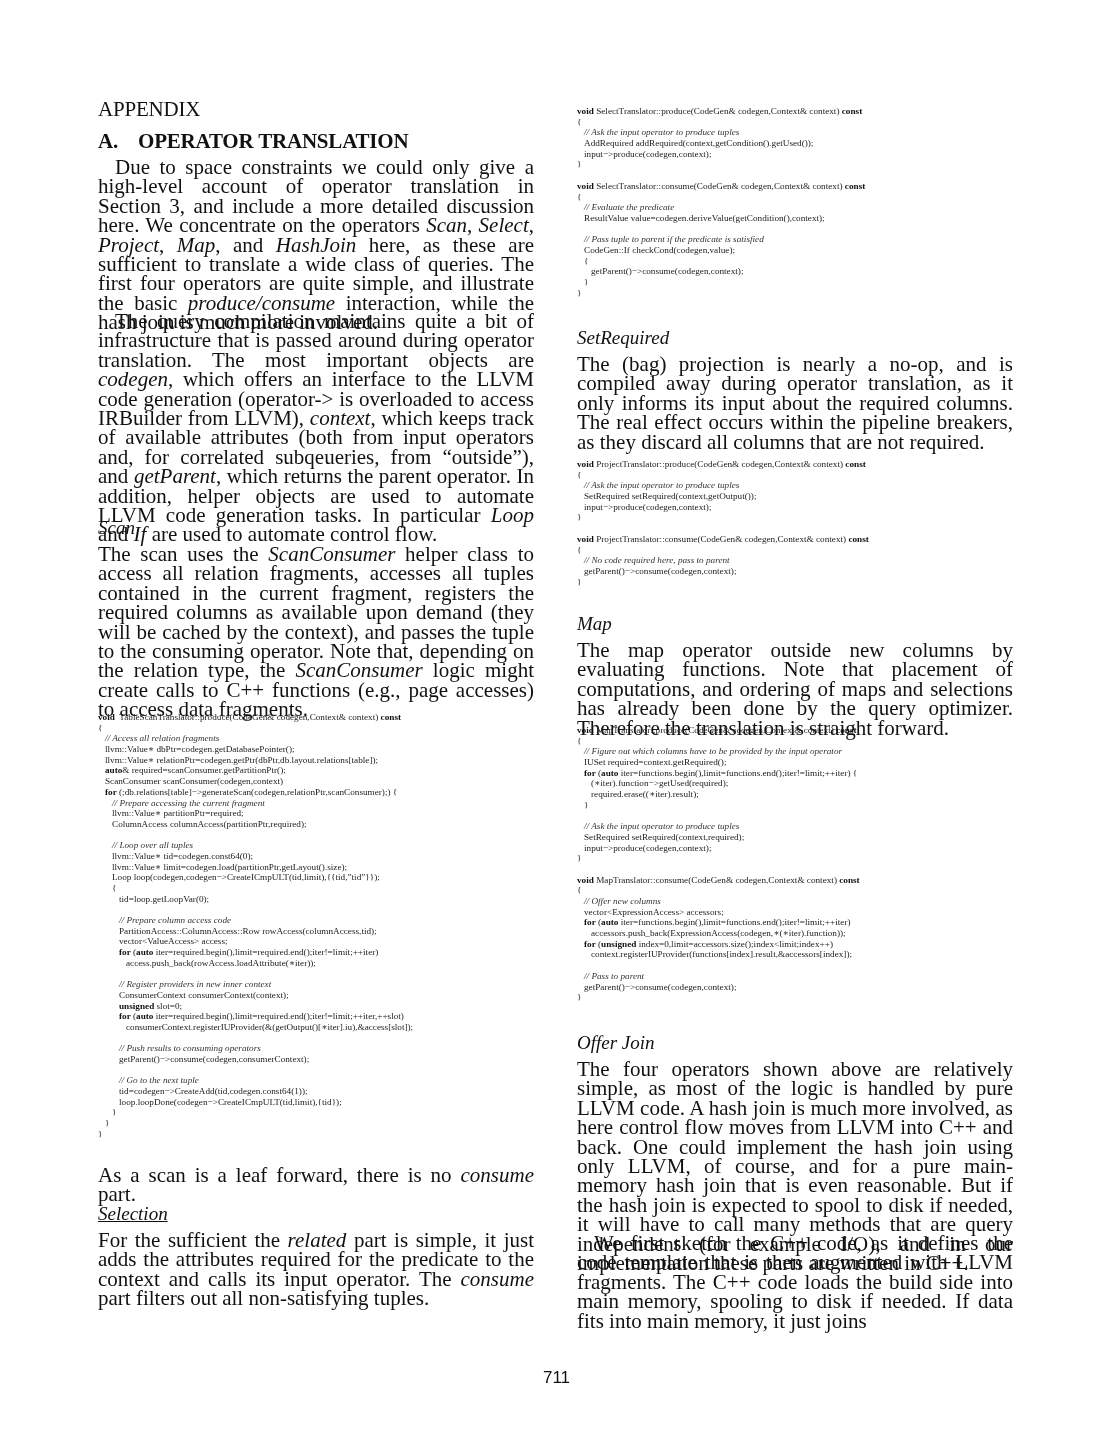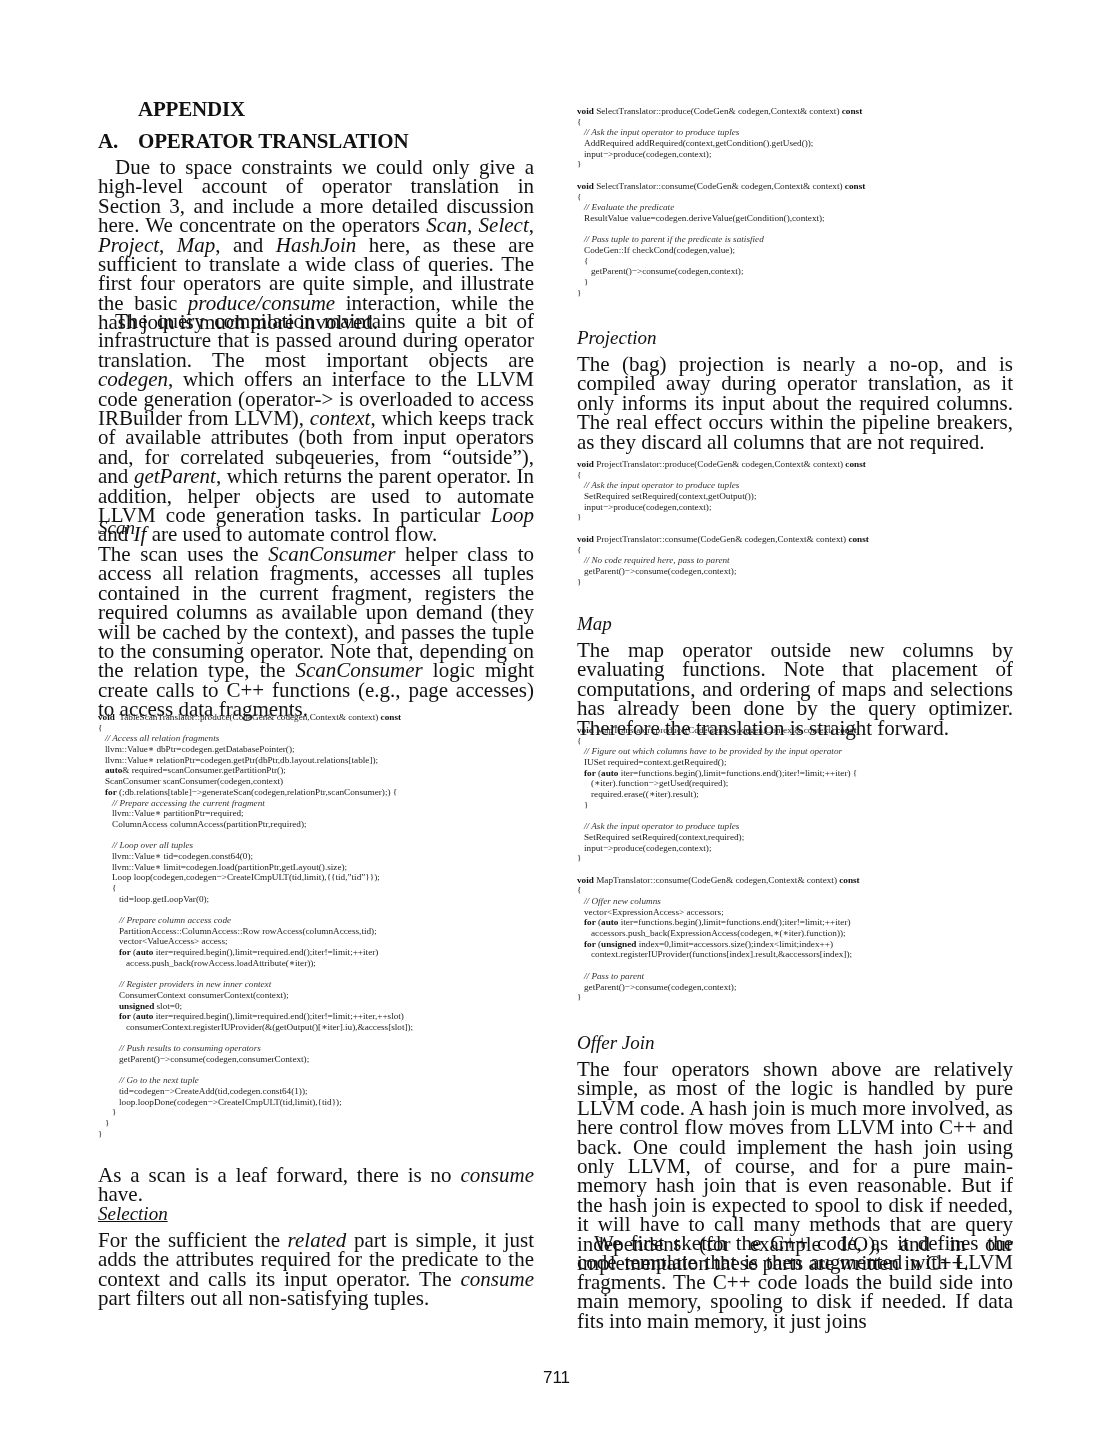--- a/index.html
+++ b/index.html
@@ -1,17 +1,17 @@
 <!DOCTYPE html>
 <html><head>
 <meta charset="utf-8">
 <style>
   html, body { margin:0; padding:0; background:#ffffff; }
   body { width:1113px; height:1440px; position:relative; overflow:hidden; color:#111; font-family:"Liberation Serif", "DejaVu Serif", serif; }
-  .h-appendix { position:absolute; font-weight:bold; font-size:21px; letter-spacing:-0.2px;margin-left:40px; }
+  .h-appendix { position:absolute; font-weight:normal; font-size:21px; letter-spacing:-0.2px; }
   .h-section { position:absolute; font-weight:bold; font-size:21px; letter-spacing:-0.2px; }
   .h-section .num { display:inline-block; width:40px; }
   .h-sub { position:absolute; font-style:italic; font-size:19px; }
   .para { position:absolute; width:436px; font-size:21px; line-height:19.4px; text-align:justify; hyphens:manual; }
   .para.indent { text-indent:17px; }
   .para i { font-style:italic; }
   .code { position:absolute; font-family:"Liberation Serif", "DejaVu Serif", serif; font-size:9.2px; line-height:10.7px; white-space:pre; color:#222; }
   .code .ln { display:block; height:10.7px; }
   .code .kw { font-weight:bold; color:#111; }
   .code .cm { font-style:italic; color:#333;text-align:right; }
@@ -24,27 +24,27 @@
 <div class="h-section" style="left:98px; top:129px;"><span class="num">A.</span><span>OPERATOR TRANSLATION</span></div>
 
 <div class="para indent" style="left:98px; top:158px;"><span>Due to space constraints we could only give a high-level account of operator translation in Section 3, and include a more detailed discussion here.  We concentrate on the operators </span><i>Scan</i><span>, </span><i>Select</i><span>, </span><i>Project</i><span>, </span><i>Map</i><span>, and </span><i>HashJoin</i><span> here, as these are sufficient to translate a wide class of queries. The first four operators are quite simple, and illustrate the basic </span><i>produce/consume</i><span> interaction, while the hash join is much more involved.</span></div>
 <div class="para indent" style="left:98px; top:312px;"><span>The query compilation maintains quite a bit of infrastruc­ture that is passed around during operator translation. The most important objects are </span><i>codegen</i><span>, which offers an interface to the LLVM code generation (operator-&gt; is overloaded to access IRBuilder from LLVM), </span><i>context</i><span>, which keeps track of available attributes (both from input operators and, for cor­related subqeueries, from “outside”), and </span><i>getParent</i><span>, which returns the parent operator. In addition, helper objects are used to automate LLVM code generation tasks. In particular </span><i>Loop</i><span> and </span><i>If</i><span> are used to automate control flow.</span></div>
 
 <div class="h-sub" style="left:98px; top:517px;">Scan</div>
 <div class="para" style="left:98px; top:545px;"><span>The scan uses the </span><i>ScanConsumer</i><span> helper class to access all relation fragments, accesses all tuples contained in the current fragment, registers the required columns as available upon demand (they will be cached by the context), and passes the tuple to the consuming operator. Note that, depending on the relation type, the </span><i>ScanConsumer</i><span> logic might create calls to C++ functions (e.g., page accesses) to access data fragments.</span></div>
 
 <div class="code" style="left:98px; top:712px;"><span class="ln" style="padding-left: 0px;"><span class="kw">void</span><span>  TableScanTranslator::produce(CodeGen&amp; codegen,Context&amp; context) </span><span class="kw">const</span></span><span class="ln" style="padding-left: 0px;"><span>{</span></span><span class="ln" style="padding-left: 7px;"><span class="cm">// Access all relation fragments</span></span><span class="ln" style="padding-left: 7px;"><span>llvm::Value∗ dbPtr=codegen.getDatabasePointer();</span></span><span class="ln" style="padding-left: 7px;"><span>llvm::Value∗ relationPtr=codegen.getPtr(dbPtr,db.layout.relations[table]);</span></span><span class="ln" style="padding-left: 7px;"><span class="kw">auto</span><span>&amp; required=scanConsumer.getPartitionPtr();</span></span><span class="ln" style="padding-left: 7px;"><span>ScanConsumer scanConsumer(codegen,context)</span></span><span class="ln" style="padding-left: 7px;"><span class="kw">for</span><span> (;db.relations[table]−&gt;generateScan(codegen,relationPtr,scanConsumer);) {</span></span><span class="ln" style="padding-left: 14px;"><span class="cm">// Prepare accessing the current fragment</span></span><span class="ln" style="padding-left: 14px;"><span>llvm::Value∗ partitionPtr=required;</span></span><span class="ln" style="padding-left: 14px;"><span>ColumnAccess columnAccess(partitionPtr,required);</span></span><span class="ln" style="padding-left: 0px;">&nbsp;</span><span class="ln" style="padding-left: 14px;"><span class="cm">// Loop over all tuples</span></span><span class="ln" style="padding-left: 14px;"><span>llvm::Value∗ tid=codegen.const64(0);</span></span><span class="ln" style="padding-left: 14px;"><span>llvm::Value∗ limit=codegen.load(partitionPtr,getLayout().size);</span></span><span class="ln" style="padding-left: 14px;"><span>Loop loop(codegen,codegen−&gt;CreateICmpULT(tid,limit),{{tid,”tid”}});</span></span><span class="ln" style="padding-left: 14px;"><span>{</span></span><span class="ln" style="padding-left: 21px;"><span>tid=loop.getLoopVar(0);</span></span><span class="ln" style="padding-left: 0px;">&nbsp;</span><span class="ln" style="padding-left: 21px;"><span class="cm">// Prepare column access code</span></span><span class="ln" style="padding-left: 21px;"><span>PartitionAccess::ColumnAccess::Row rowAccess(columnAccess,tid);</span></span><span class="ln" style="padding-left: 21px;"><span>vector&lt;ValueAccess&gt; access;</span></span><span class="ln" style="padding-left: 21px;"><span class="kw">for</span><span> (</span><span class="kw">auto</span><span> iter=required.begin(),limit=required.end();iter!=limit;++iter)</span></span><span class="ln" style="padding-left: 28px;"><span>access.push_back(rowAccess.loadAttribute(∗iter));</span></span><span class="ln" style="padding-left: 0px;">&nbsp;</span><span class="ln" style="padding-left: 21px;"><span class="cm">// Register providers in new inner context</span></span><span class="ln" style="padding-left: 21px;"><span>ConsumerContext consumerContext(context);</span></span><span class="ln" style="padding-left: 21px;"><span class="kw">unsigned</span><span> slot=0;</span></span><span class="ln" style="padding-left: 21px;"><span class="kw">for</span><span> (</span><span class="kw">auto</span><span> iter=required.begin(),limit=required.end();iter!=limit;++iter,++slot)</span></span><span class="ln" style="padding-left: 28px;"><span>consumerContext.registerIUProvider(&amp;(getOutput()[∗iter].iu),&amp;access[slot]);</span></span><span class="ln" style="padding-left: 0px;">&nbsp;</span><span class="ln" style="padding-left: 21px;"><span class="cm">// Push results to consuming operators</span></span><span class="ln" style="padding-left: 21px;"><span>getParent()−&gt;consume(codegen,consumerContext);</span></span><span class="ln" style="padding-left: 0px;">&nbsp;</span><span class="ln" style="padding-left: 21px;"><span class="cm">// Go to the next tuple</span></span><span class="ln" style="padding-left: 21px;"><span>tid=codegen−&gt;CreateAdd(tid,codegen.const64(1));</span></span><span class="ln" style="padding-left: 21px;"><span>loop.loopDone(codegen−&gt;CreateICmpULT(tid,limit),{tid});</span></span><span class="ln" style="padding-left: 14px;"><span>}</span></span><span class="ln" style="padding-left: 7px;"><span>}</span></span><span class="ln" style="padding-left: 0px;"><span>}</span></span></div>
 
-<div class="para" style="left:98px; top:1166px;"><span>As a scan is a leaf forward, there is no </span><i>consume</i><span> have.</span></div>
+<div class="para" style="left:98px; top:1166px;"><span>As a scan is a leaf forward, there is no </span><i>consume</i><span> part.</span></div>
 <div class="h-sub" style="left:98px; top:1203px;text-decoration:underline;">Selection</div>
 <div class="para" style="left:98px; top:1231px;"><span>For the sufficient the </span><i>related</i><span> part is simple, it just adds the attributes required for the predicate to the context and calls its input operator.  The </span><i>consume</i><span> part filters out all non-satisfying tuples.</span></div>
 
 <div class="code" style="left:577px; top:106px;"><span class="ln" style="padding-left: 0px;"><span class="kw">void</span><span> SelectTranslator::produce(CodeGen&amp; codegen,Context&amp; context) </span><span class="kw">const</span></span><span class="ln" style="padding-left: 0px;"><span>{</span></span><span class="ln" style="padding-left: 7px;"><span class="cm">// Ask the input operator to produce tuples</span></span><span class="ln" style="padding-left: 7px;"><span>AddRequired addRequired(context,getCondition().getUsed());</span></span><span class="ln" style="padding-left: 7px;"><span>input−&gt;produce(codegen,context);</span></span><span class="ln" style="padding-left: 0px;"><span>}</span></span><span class="ln" style="padding-left: 0px;">&nbsp;</span><span class="ln" style="padding-left: 0px;"><span class="kw">void</span><span> SelectTranslator::consume(CodeGen&amp; codegen,Context&amp; context) </span><span class="kw">const</span></span><span class="ln" style="padding-left: 0px;"><span>{</span></span><span class="ln" style="padding-left: 7px;"><span class="cm">// Evaluate the predicate</span></span><span class="ln" style="padding-left: 7px;"><span>ResultValue value=codegen.deriveValue(getCondition(),context);</span></span><span class="ln" style="padding-left: 0px;">&nbsp;</span><span class="ln" style="padding-left: 7px;"><span class="cm">// Pass tuple to parent if the predicate is satisfied</span></span><span class="ln" style="padding-left: 7px;"><span>CodeGen::If checkCond(codegen,value);</span></span><span class="ln" style="padding-left: 7px;"><span>{</span></span><span class="ln" style="padding-left: 14px;"><span>getParent()−&gt;consume(codegen,context);</span></span><span class="ln" style="padding-left: 7px;"><span>}</span></span><span class="ln" style="padding-left: 0px;"><span>}</span></span></div>
 
-<div class="h-sub" style="left:577px; top:327px;">Projection</div>
+<div class="h-sub" style="left:577px; top:327px;">SetRequired</div>
 <div class="para" style="left:577px; top:355px;"><span>The (bag) projection is nearly a no-op, and is compiled away during operator translation, as it only informs its input about the required columns.  The real effect occurs within the pipeline breakers, as they discard all columns that are not required.</span></div>
 
 <div class="code" style="left:577px; top:459px;"><span class="ln" style="padding-left: 0px;"><span class="kw">void</span><span> ProjectTranslator::produce(CodeGen&amp; codegen,Context&amp; context) </span><span class="kw">const</span></span><span class="ln" style="padding-left: 0px;"><span>{</span></span><span class="ln" style="padding-left: 7px;"><span class="cm">// Ask the input operator to produce tuples</span></span><span class="ln" style="padding-left: 7px;"><span>SetRequired setRequired(context,getOutput());</span></span><span class="ln" style="padding-left: 7px;"><span>input−&gt;produce(codegen,context);</span></span><span class="ln" style="padding-left: 0px;"><span>}</span></span><span class="ln" style="padding-left: 0px;">&nbsp;</span><span class="ln" style="padding-left: 0px;"><span class="kw">void</span><span> ProjectTranslator::consume(CodeGen&amp; codegen,Context&amp; context) </span><span class="kw">const</span></span><span class="ln" style="padding-left: 0px;"><span>{</span></span><span class="ln" style="padding-left: 7px;"><span class="cm">// No code required here, pass to parent</span></span><span class="ln" style="padding-left: 7px;"><span>getParent()−&gt;consume(codegen,context);</span></span><span class="ln" style="padding-left: 0px;"><span>}</span></span></div>
 
 <div class="h-sub" style="left:577px; top:613px;">Map</div>
 <div class="para" style="left:577px; top:641px;"><span>The map operator outside new columns by evaluating func­tions.  Note that placement of computations, and ordering of maps and selections has already been done by the query optimizer.  Therefore the translation is straight forward.</span></div>
 
 <div class="code" style="left:577px; top:725px;"><span class="ln" style="padding-left: 0px;"><span class="kw">void</span><span> MapTranslator::produce(CodeGen&amp; codegen,Context&amp; context) </span><span class="kw">const</span></span><span class="ln" style="padding-left: 0px;"><span>{</span></span><span class="ln" style="padding-left: 7px;"><span class="cm">// Figure out which columns have to be provided by the input operator</span></span><span class="ln" style="padding-left: 7px;"><span>IUSet required=context.getRequired();</span></span><span class="ln" style="padding-left: 7px;"><span class="kw">for</span><span> (</span><span class="kw">auto</span><span> iter=functions.begin(),limit=functions.end();iter!=limit;++iter) {</span></span><span class="ln" style="padding-left: 14px;"><span>(∗iter).function−&gt;getUsed(required);</span></span><span class="ln" style="padding-left: 14px;"><span>required.erase((∗iter).result);</span></span><span class="ln" style="padding-left: 7px;"><span>}</span></span><span class="ln" style="padding-left: 0px;">&nbsp;</span><span class="ln" style="padding-left: 7px;"><span class="cm">// Ask the input operator to produce tuples</span></span><span class="ln" style="padding-left: 7px;"><span>SetRequired setRequired(context,required);</span></span><span class="ln" style="padding-left: 7px;"><span>input−&gt;produce(codegen,context);</span></span><span class="ln" style="padding-left: 0px;"><span>}</span></span><span class="ln" style="padding-left: 0px;">&nbsp;</span><span class="ln" style="padding-left: 0px;"><span class="kw">void</span><span> MapTranslator::consume(CodeGen&amp; codegen,Context&amp; context) </span><span class="kw">const</span></span><span class="ln" style="padding-left: 0px;"><span>{</span></span><span class="ln" style="padding-left: 7px;"><span class="cm">// Offer new columns</span></span><span class="ln" style="padding-left: 7px;"><span>vector&lt;ExpressionAccess&gt; accessors;</span></span><span class="ln" style="padding-left: 7px;"><span class="kw">for</span><span> (</span><span class="kw">auto</span><span> iter=functions.begin(),limit=functions.end();iter!=limit;++iter)</span></span><span class="ln" style="padding-left: 14px;"><span>accessors.push_back(ExpressionAccess(codegen,∗(∗iter).function));</span></span><span class="ln" style="padding-left: 7px;"><span class="kw">for</span><span> (</span><span class="kw">unsigned</span><span> index=0,limit=accessors.size();index&lt;limit;index++)</span></span><span class="ln" style="padding-left: 14px;"><span>context.registerIUProvider(functions[index].result,&amp;accessors[index]);</span></span><span class="ln" style="padding-left: 0px;">&nbsp;</span><span class="ln" style="padding-left: 7px;"><span class="cm">// Pass to parent</span></span><span class="ln" style="padding-left: 7px;"><span>getParent()−&gt;consume(codegen,context);</span></span><span class="ln" style="padding-left: 0px;"><span>}</span></span></div>
 
 <div class="h-sub" style="left:577px; top:1032px;">Offer Join</div>

